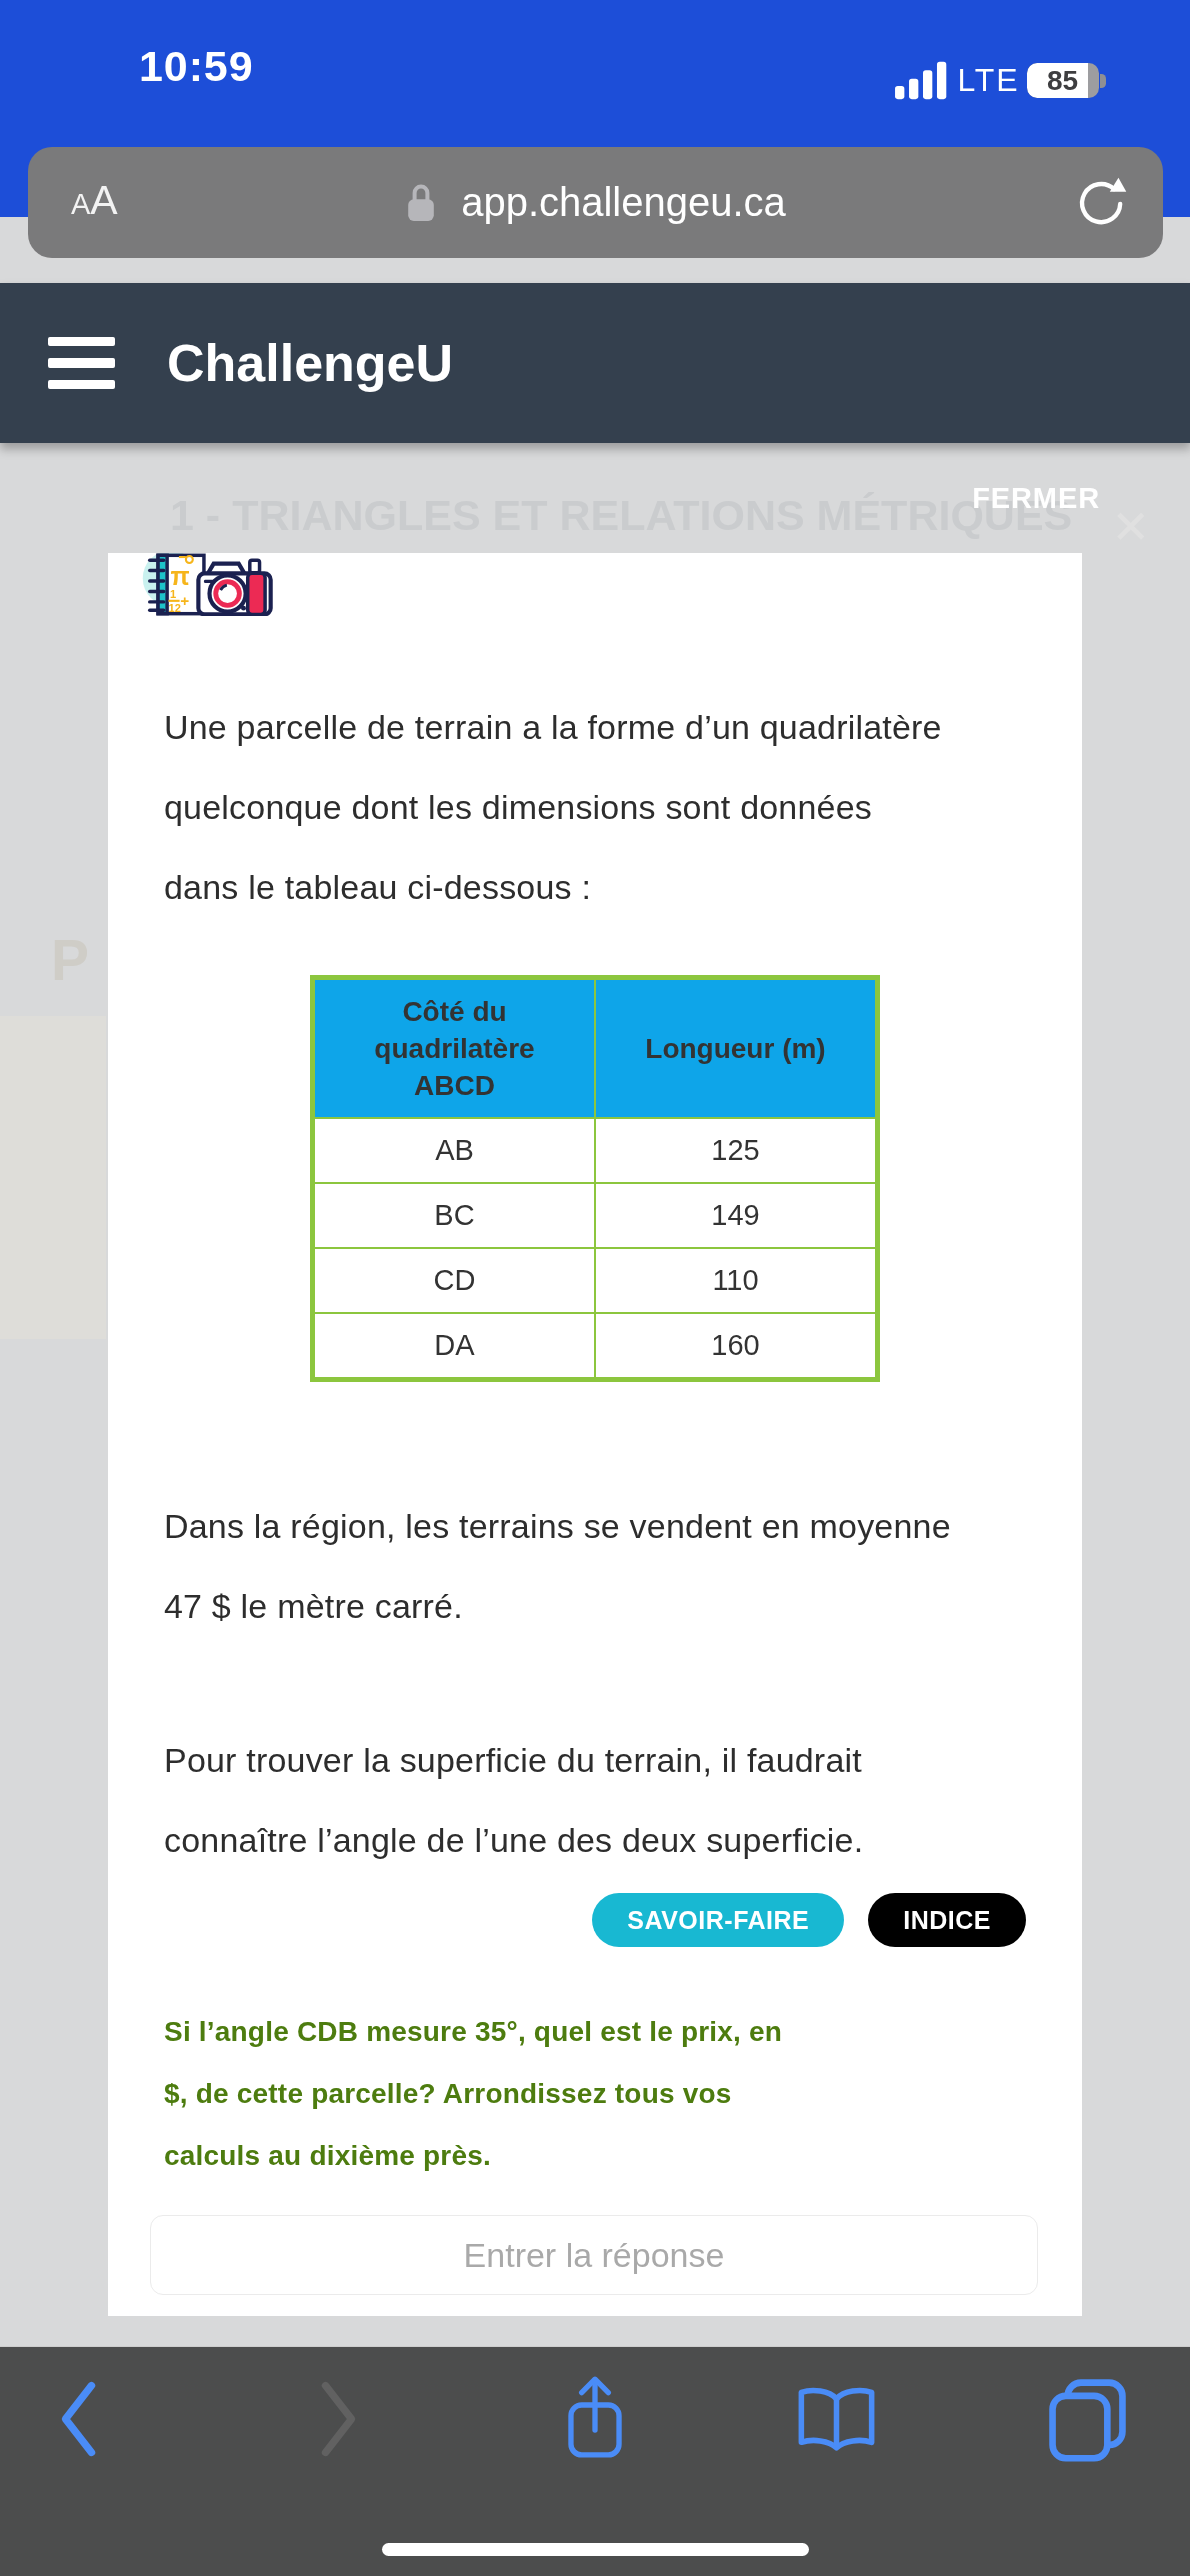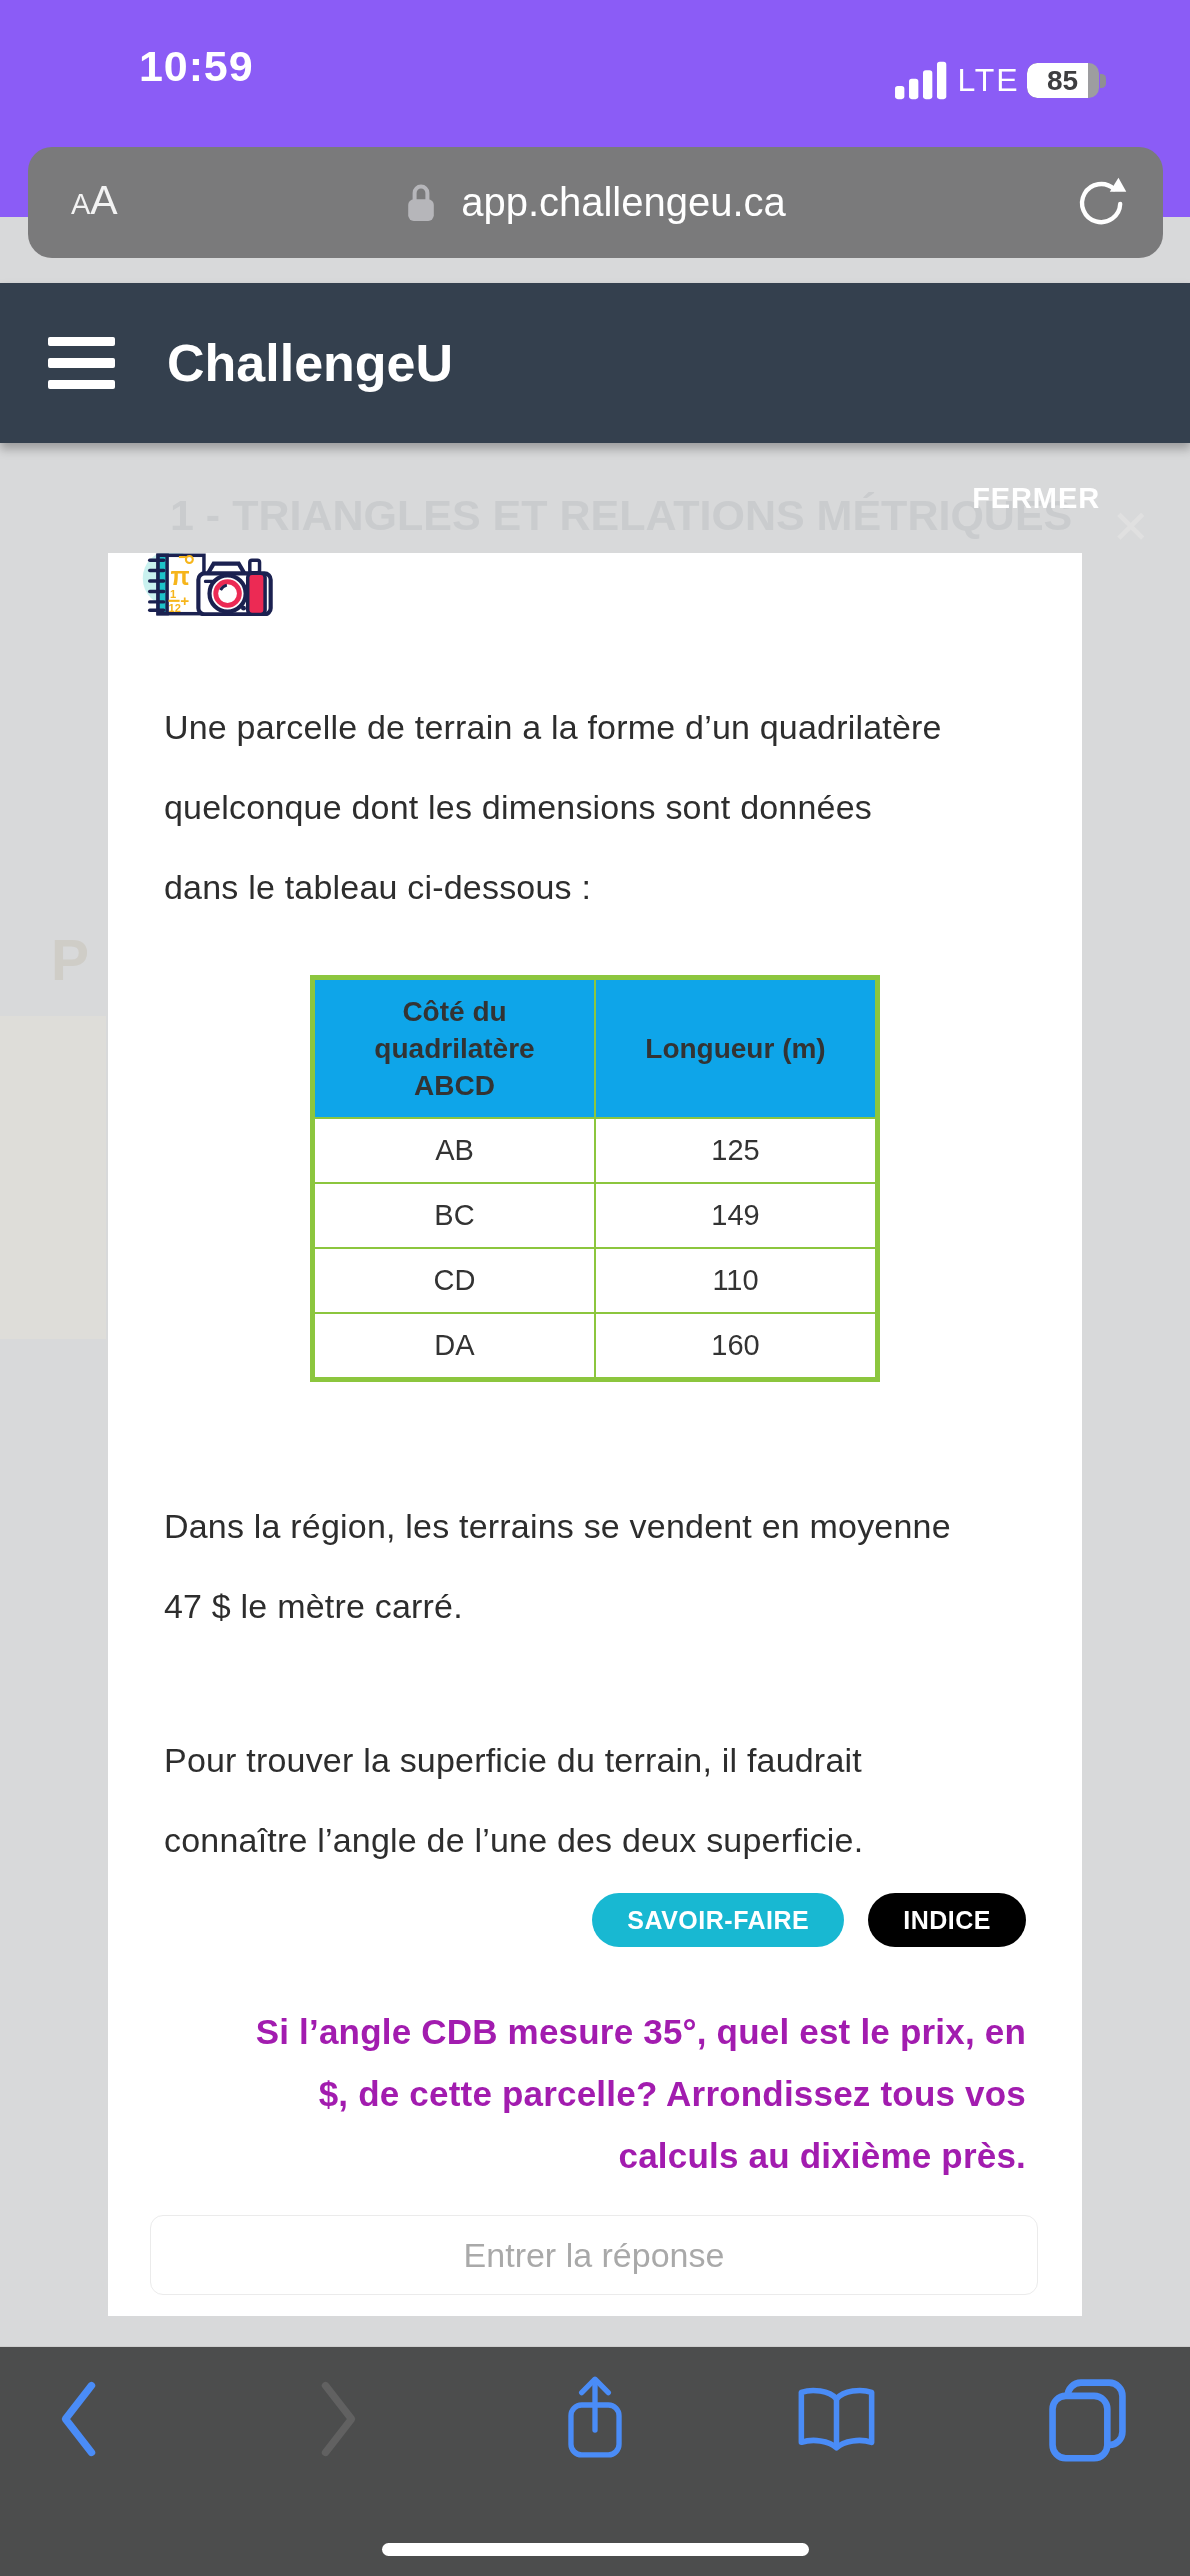--- a/index.html
+++ b/index.html
@@ -1,20 +1,20 @@
 <!DOCTYPE html>
 <html style="font-size:15px"><head>
 <meta charset="utf-8">
 <style>
   html,body{margin:0;padding:0;background:#000;}
   .phone{position:relative;width:1191px;height:2576px;background:#d8d9da;overflow:hidden;
          font-family:"Liberation Sans",sans-serif;-webkit-font-smoothing:antialiased;}
 
   
-  .top-chrome{position:absolute;top:0;left:0;width:100%;height:217px;background:#8b5cf6;}
+  .top-chrome{position:absolute;top:0;left:0;width:100%;height:217px;background:#1d4ed8;}
   .statusbar{position:absolute;top:35px;left:0;right:0;height:67px;}
   .time{position:absolute;left:139px;top:7.4px;font-size:43px;font-weight:700;color:#fff;letter-spacing:0.9px;}
   .status-right{position:absolute;right:85px;top:12px;height:67px;display:flex;align-items:center;gap:7px;}
   .lte{color:#fff;font-size:32px;font-weight:500;letter-spacing:1.9px;}
   .battery{display:flex;align-items:center;}
   .battery-body{position:relative;width:72px;height:35px;border-radius:10.2px;background:#9d9da0;overflow:hidden;}
   .battery-fill{position:absolute;left:0;top:0;bottom:0;width:61px;background:#fff;border-radius:10.2px 0 0 10.2px;}
   .battery-num{position:absolute;inset:0;display:flex;align-items:center;justify-content:center;
                font-size:28px;font-weight:700;color:#3e3e40;}
   .battery-cap{width:5.6px;height:14px;background:#8f8f92;border-radius:0 4.6px 4.6px 0;margin-left:1.9px;}
@@ -59,22 +59,22 @@
   .dims th,.dims td{border:2.8px solid #8cc63e;text-align:center;color:#333;}
   .dims th{background:#0ea5e9;font-size:28px;font-weight:600;line-height:37px;padding:13px 26px;width:50%;}
   .dims td{height:61px;font-size:29px;font-weight:400;}
 
   .btnrow{display:flex;justify-content:flex-end;gap:24px;margin-top:13px;}
   .pill{height:54px;border:none;border-radius:27px;color:#fff;font-weight:700;font-size:25px;
         letter-spacing:0.5px;padding:0 35px;font-family:inherit;cursor:pointer;}
   .pill.teal{background:#18b8d2;}
   .pill.purple{background:#000000;}
 
-  .question{margin:54px 0 0;text-align:right;font-size:35px;font-weight:700;line-height:62px;
-            color:#a21caf;letter-spacing:0.2px;}
+  .question{margin:54px 0 0;text-align:left;font-size:28px;font-weight:700;line-height:62px;
+            color:#4d7c0f;letter-spacing:0.2px;}
 
   .answer{display:block;margin-top:28px;margin-left:-14px;width:888px;height:80px;
           border:1.9px solid #ebebeb;border-radius:13px;background:#fff;outline:none;
           text-align:center;font-size:34px;color:#444;font-family:inherit;box-sizing:border-box;}
   .answer::placeholder{color:#a9a9a9;}
 
   
   .toolbar{position:absolute;left:0;bottom:0;width:100%;height:230px;background:#4c4d4d;
            border-top:1.9px solid #cdcdcd;box-sizing:border-box;}
   .tool{position:absolute;background:none;border:none;padding:0;cursor:pointer;}

